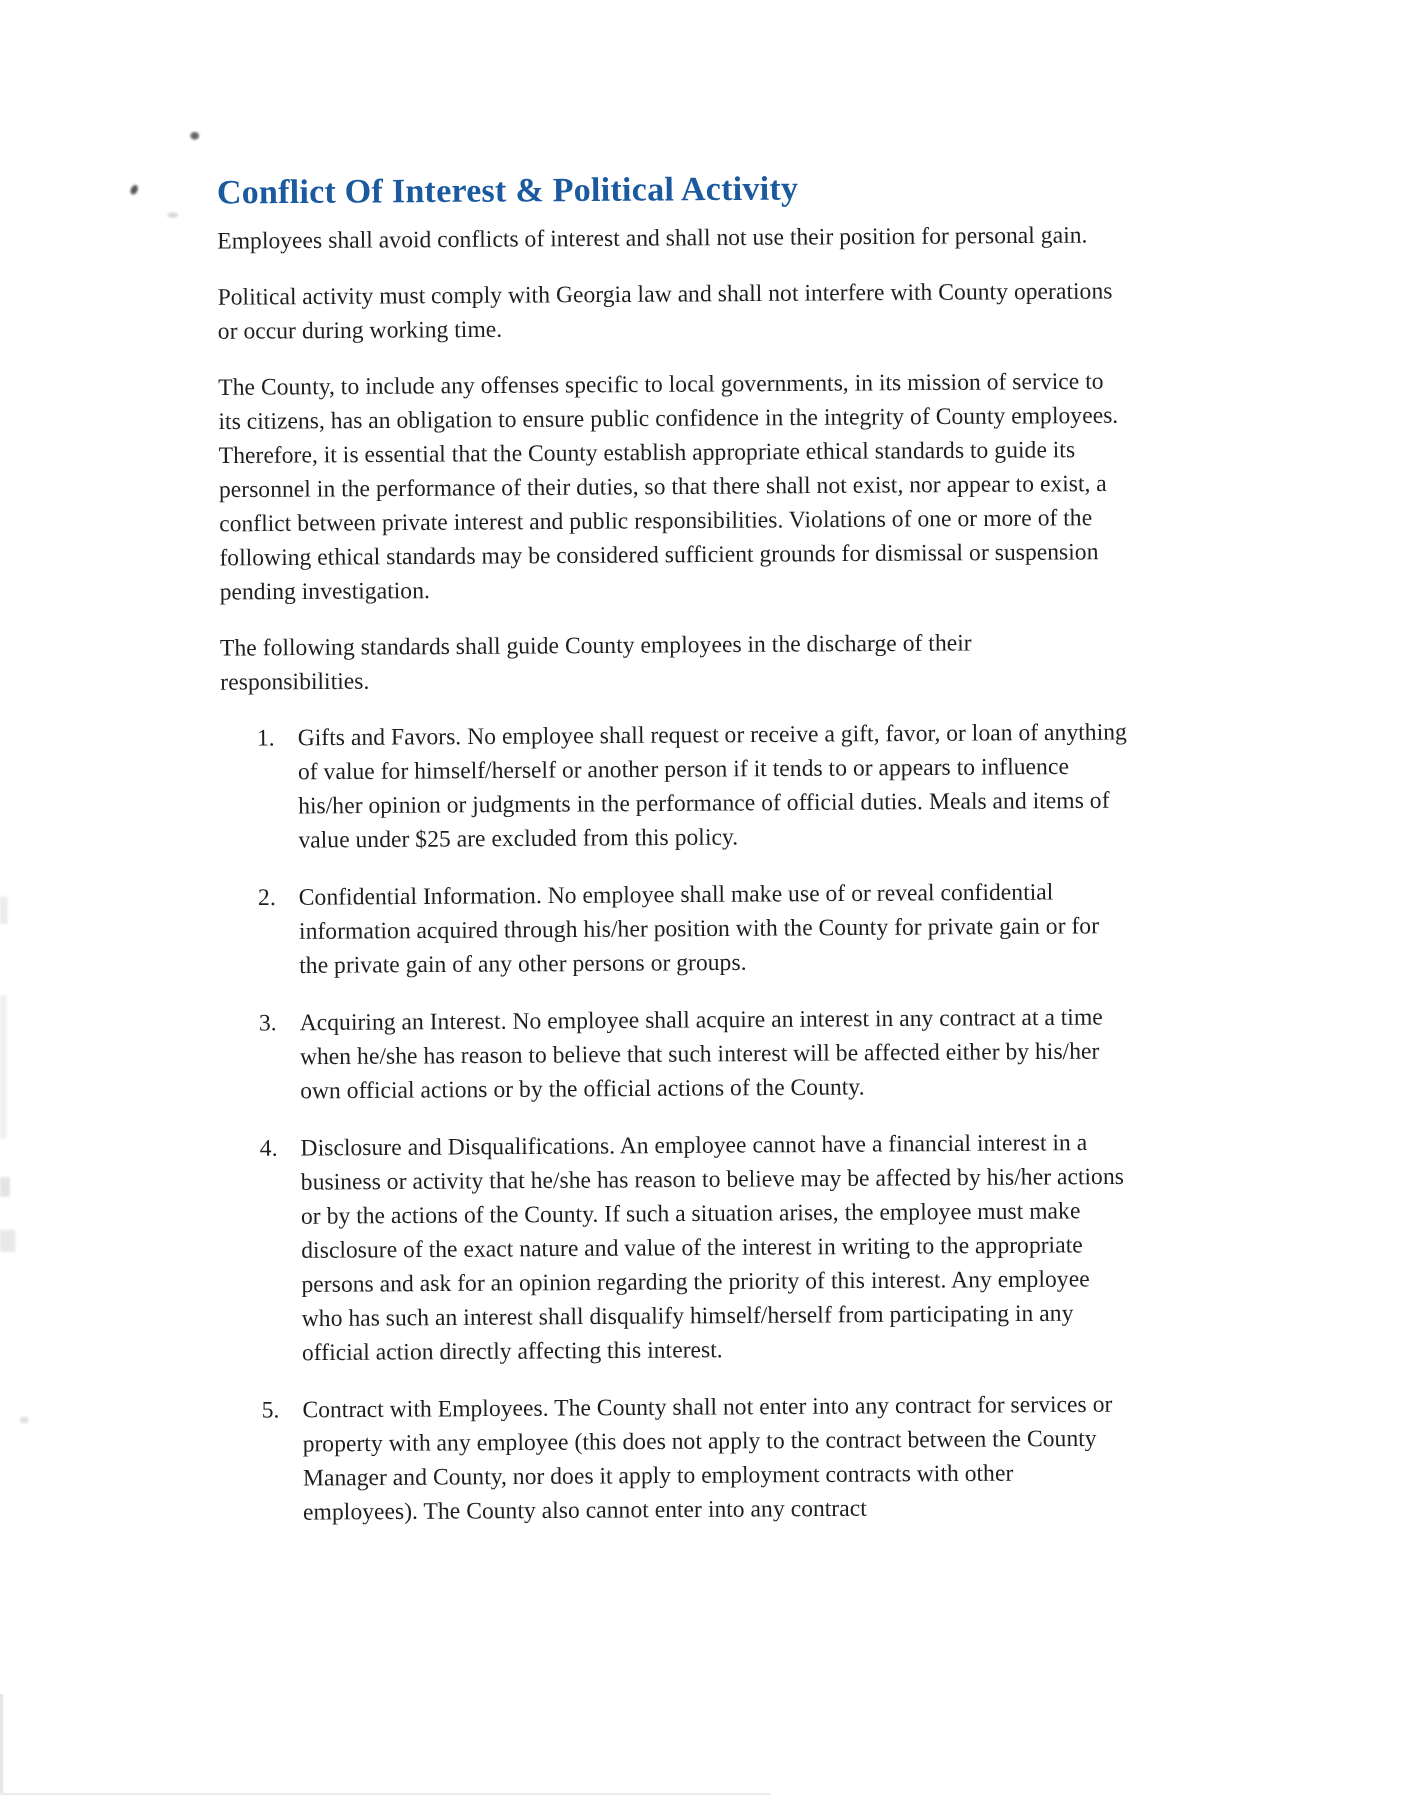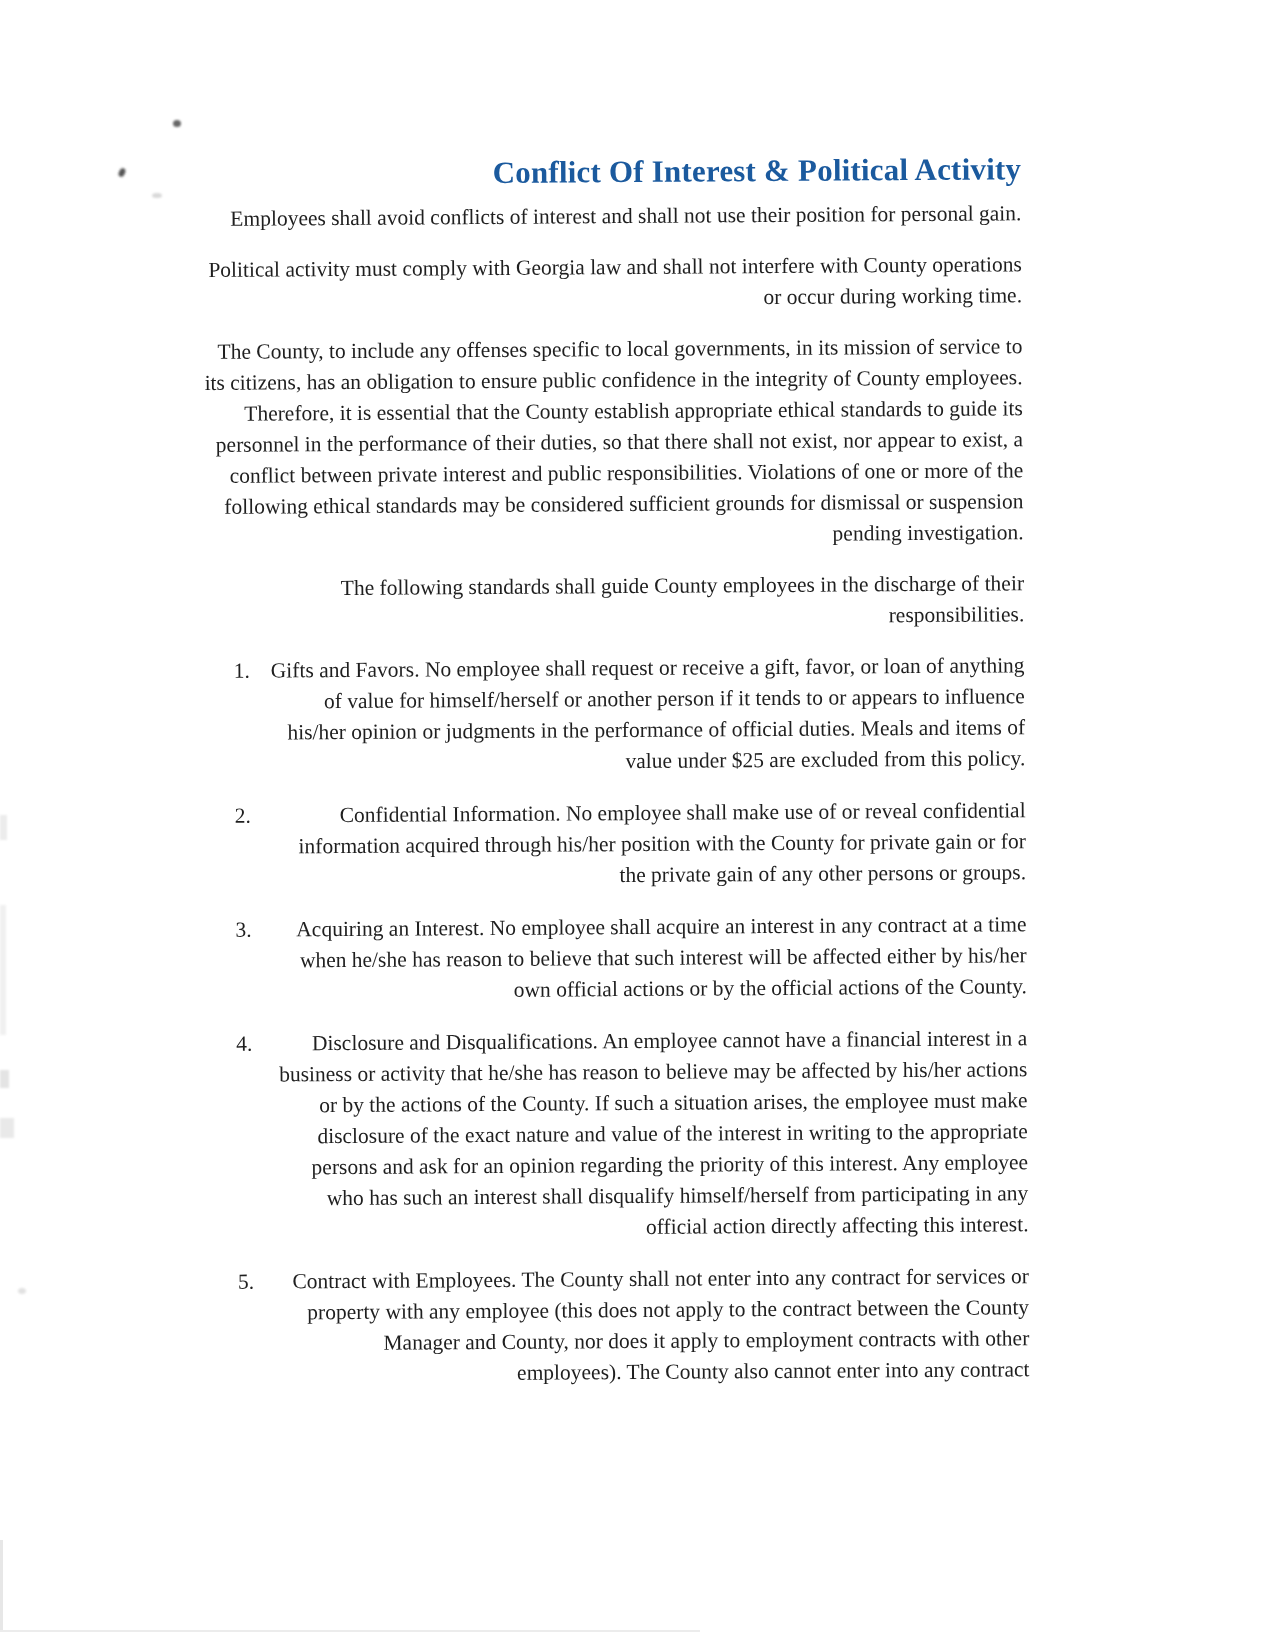--- a/index.html
+++ b/index.html
@@ -6,21 +6,20 @@
     margin: 0; padding: 0;
     width: 1275px; height: 1650px;
     background: #f4f4f4;
     font-family: "Liberation Serif", serif;
   }
   .page {
     position: relative;
     width: 1275px; height: 1650px;
     background: #ffffff;
     overflow: hidden;
-    text-align: right;
   }
   .content {
     position: absolute;
     left: 197px; top: 156px;
     width: 824px;
     color: #1f1f1f;
     transform: rotate(-0.4deg);
     transform-origin: 0 0;
   }
   h1.doc-heading {

